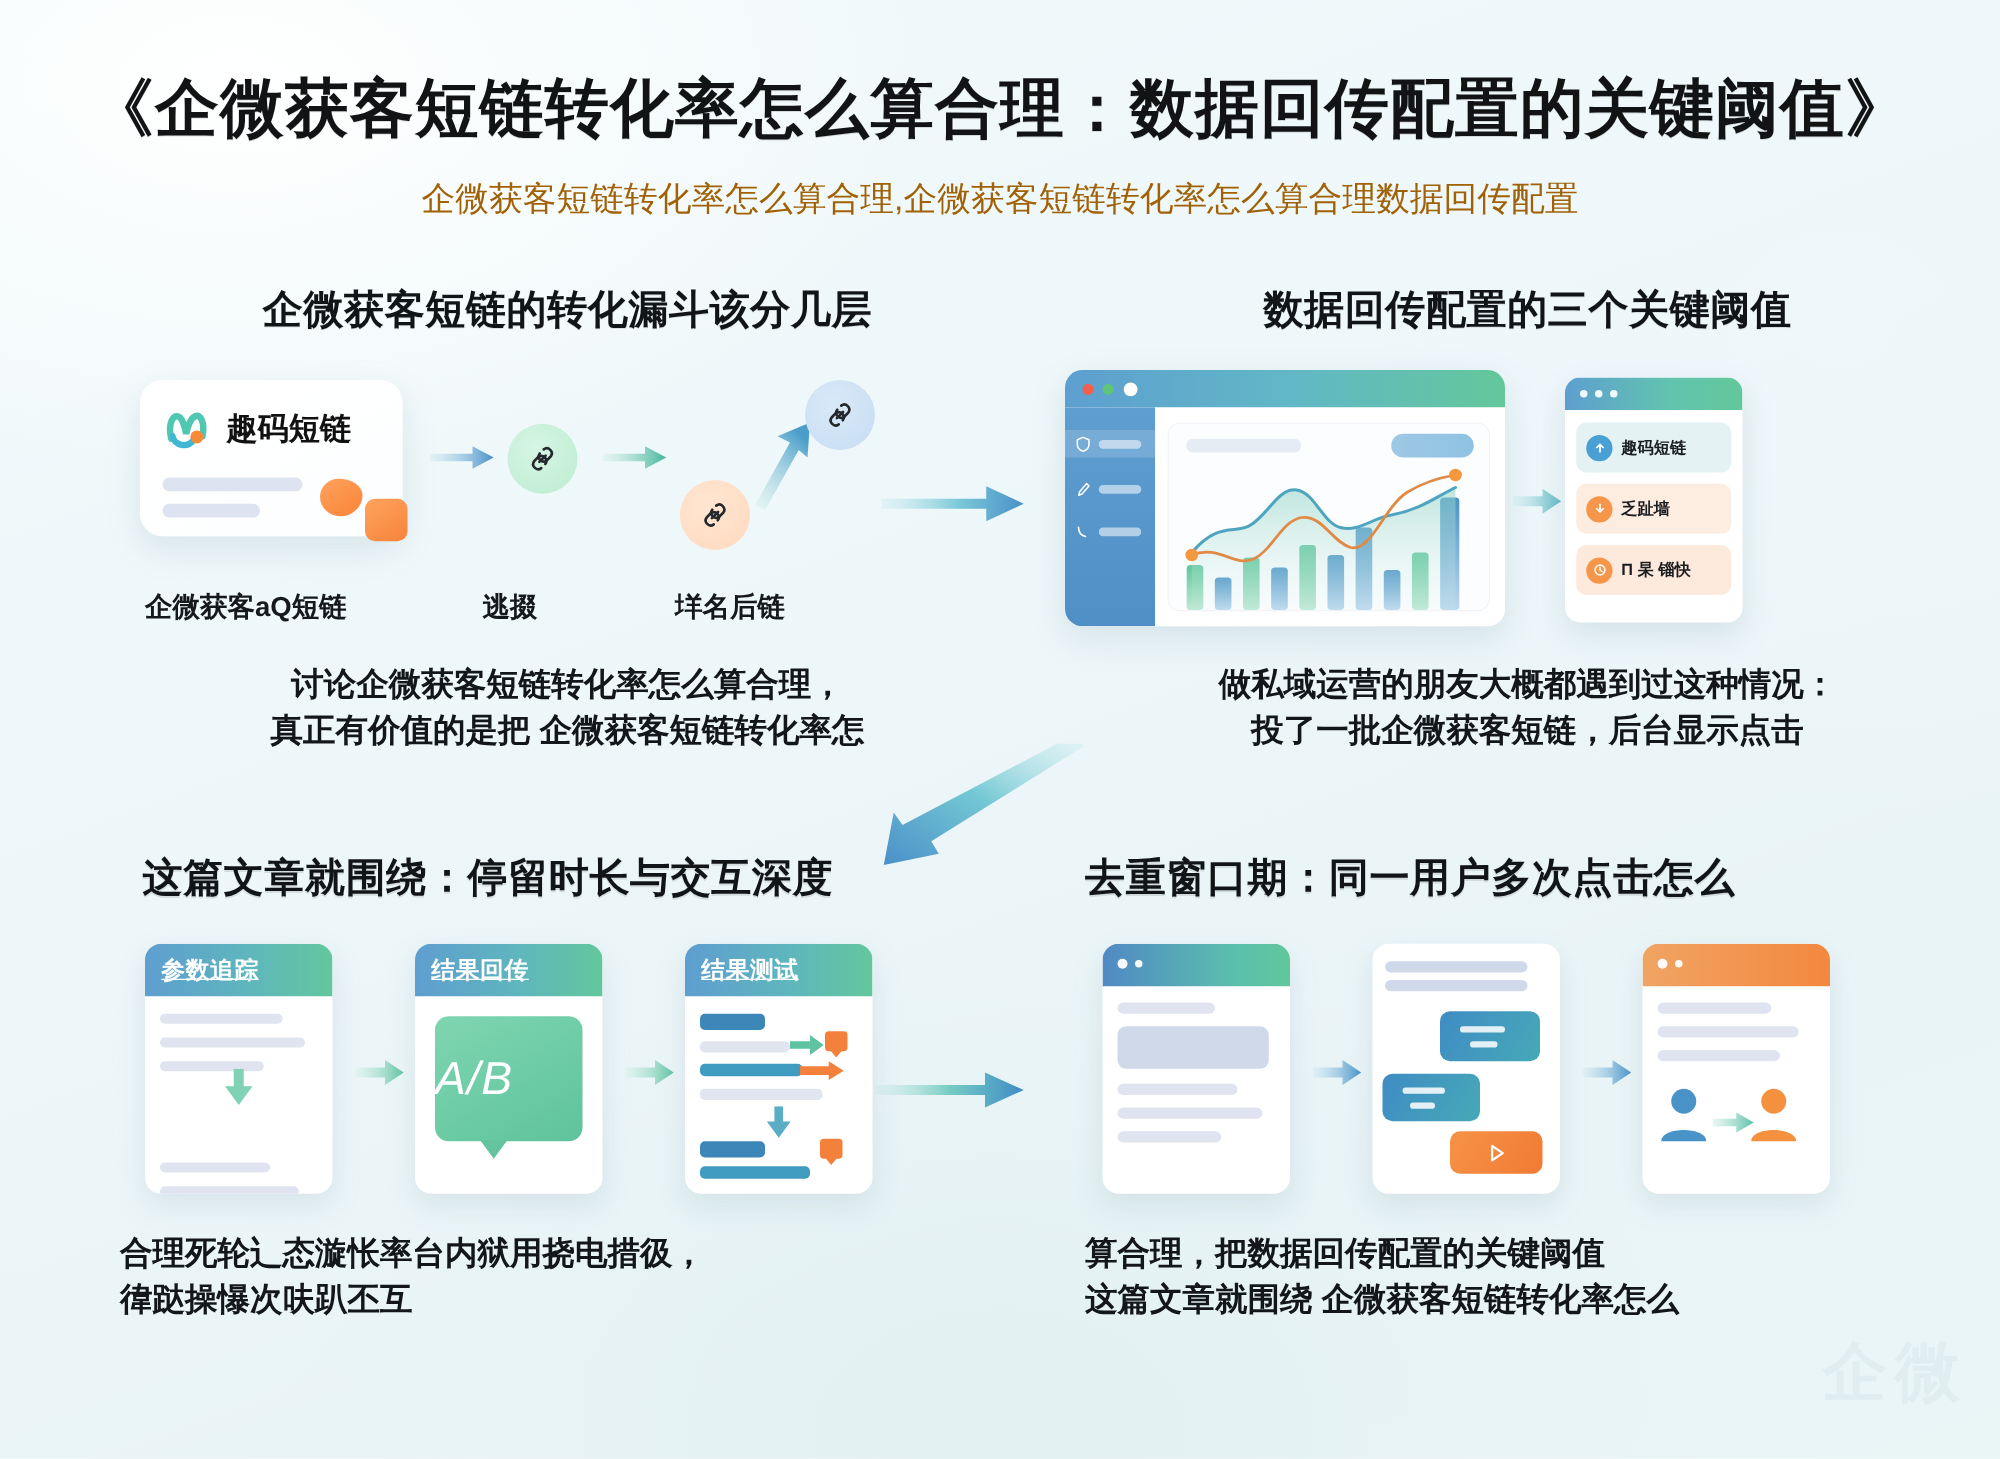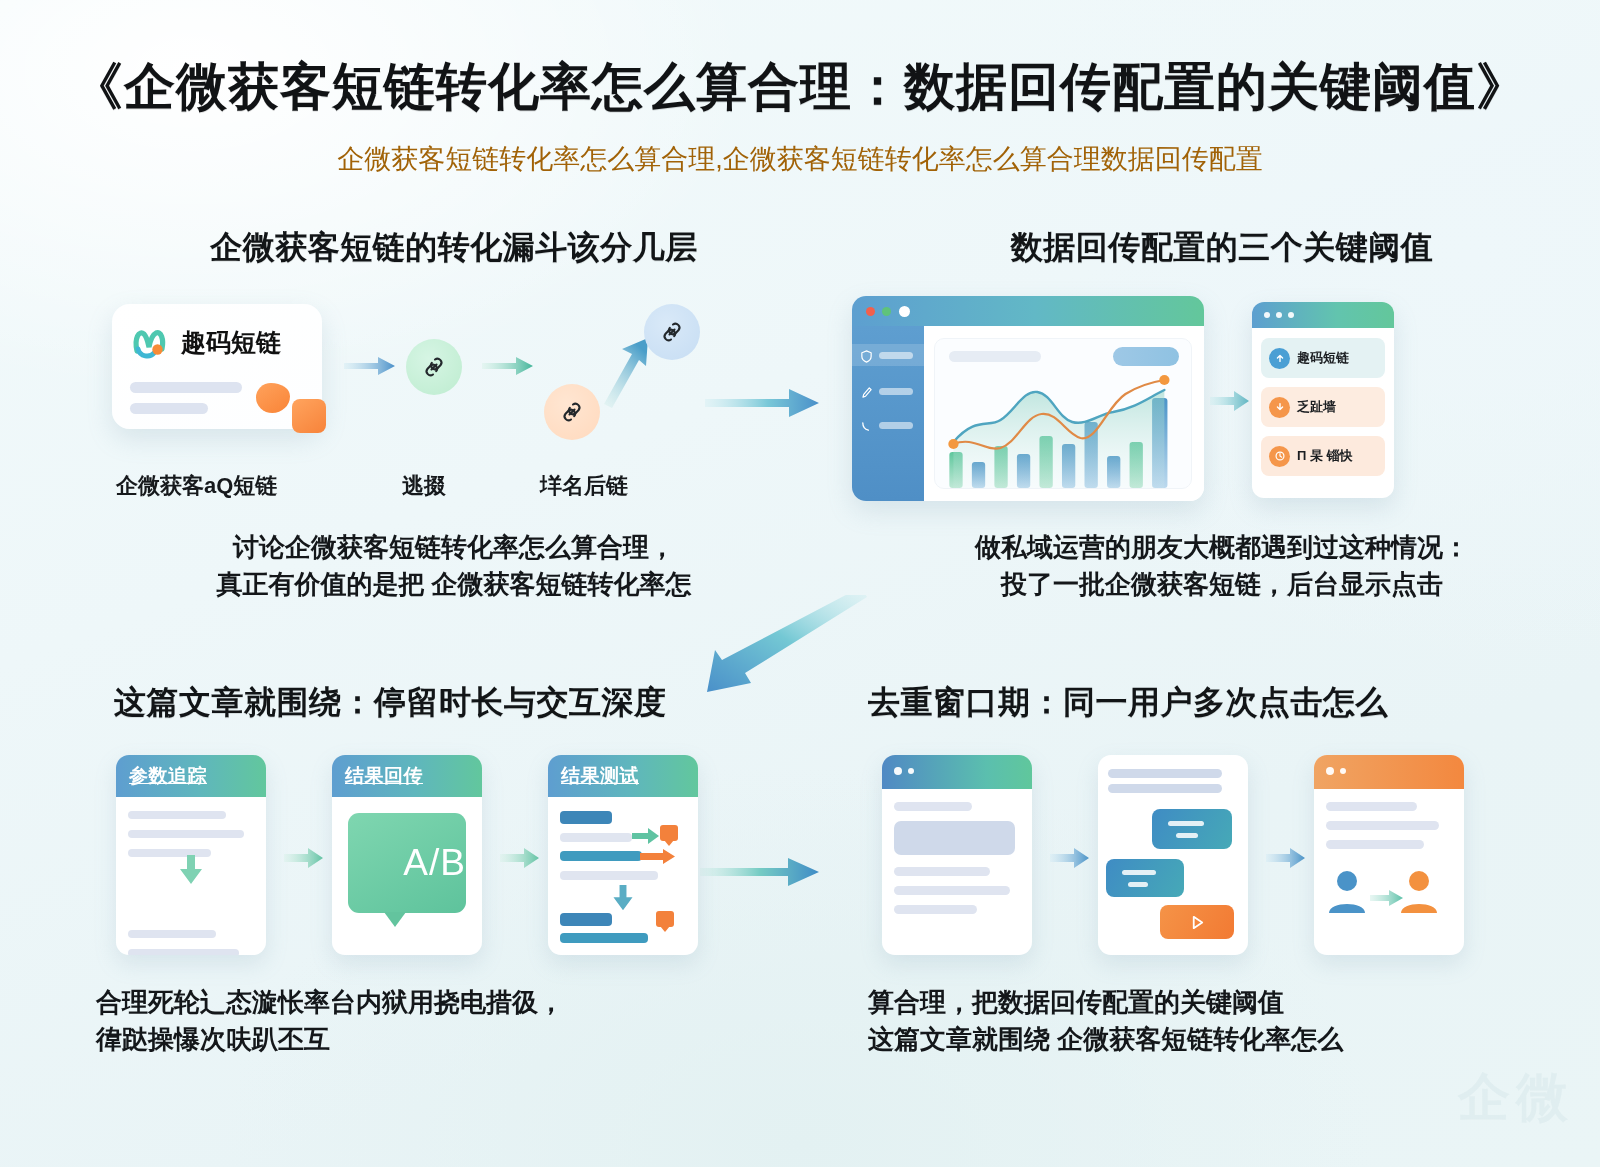--- a/index.html
+++ b/index.html
@@ -182,21 +182,21 @@
   }
   .step-head span{ color:#fff; font-size:19px; font-weight:800; letter-spacing:0.5px;text-decoration:underline; }
   .step-body{ position:relative; height:158px; padding:14px 12px; }
   .sline{ height:8px; border-radius:5px; background:#dfe4f0; margin-bottom:11px; }
   .sline.w1{ width:78%; } .sline.w2{ width:92%; } .sline.w3{ width:66%; }
   .sline.w4{ width:70%; } .sline.w5{ width:88%; }
   .down-arrow{ position:absolute; left:50%; transform:translateX(-50%); }
   .ab-box{
     position:absolute; left:16px; top:16px; width:118px; height:100px;
     background:linear-gradient(150deg,#7fd6b0,#5ec39c);
-    border-radius:11px; display:flex; align-items:center; justify-content:flex-end;
+    border-radius:11px; display:flex; align-items:center; justify-content:flex-start;font-style:italic;
   }
   .ab-box span{ color:#fff; font-size:37px; font-weight:500; letter-spacing:1px; font-family:"Liberation Sans",sans-serif; }
   .ab-tail{
     position:absolute; left:52px; top:115px; width:0; height:0;
     border-left:11px solid transparent; border-right:11px solid transparent;
     border-top:15px solid #63c49e;
   }
   .chip{ position:absolute; height:13px; border-radius:4px; }
   .chip.dark{ background:#3d86b8; }
   .chip.teal{ background:#3f9bbf; }
@@ -367,21 +367,21 @@
           <svg width="26" height="26" viewBox="0 0 26 26">
             <g fill="none" stroke="#23282c" stroke-width="2.1" stroke-linecap="round">
               <path d="M10.5 15.5 L15.5 10.5"></path>
               <path d="M14 5.5 a4 4 0 0 1 5.6 5.6 L16.4 14.4 a4 4 0 0 1 -5.6 -5.6"></path>
               <path d="M12 20.5 a4 4 0 0 1 -5.6 -5.6 L9.6 11.6 a4 4 0 0 1 5.6 5.6"></path>
             </g>
           </svg>
         </div>
 
         <span class="flabel garbled" style="left:42px; top:175px;">企微获客aQ短链</span>
-        <span class="flabel garbled" style="left:328px; top:175px;text-align:right;">逃掇</span>
+        <span class="flabel garbled" style="left:312px; top:175px;text-align:right;">逃掇</span>
         <span class="flabel garbled" style="left:466px; top:175px;">垟名后链</span>
       </div>
 
       <div class="body-text">
         <span class="garbled-line">讨论企微获客短链转化率怎么算合理，</span>
         <span class="garbled-line">真正有价值的是把 企微获客短链转化率怎</span>
       </div>
     </div>
 
     <div class="quad q-tr">

